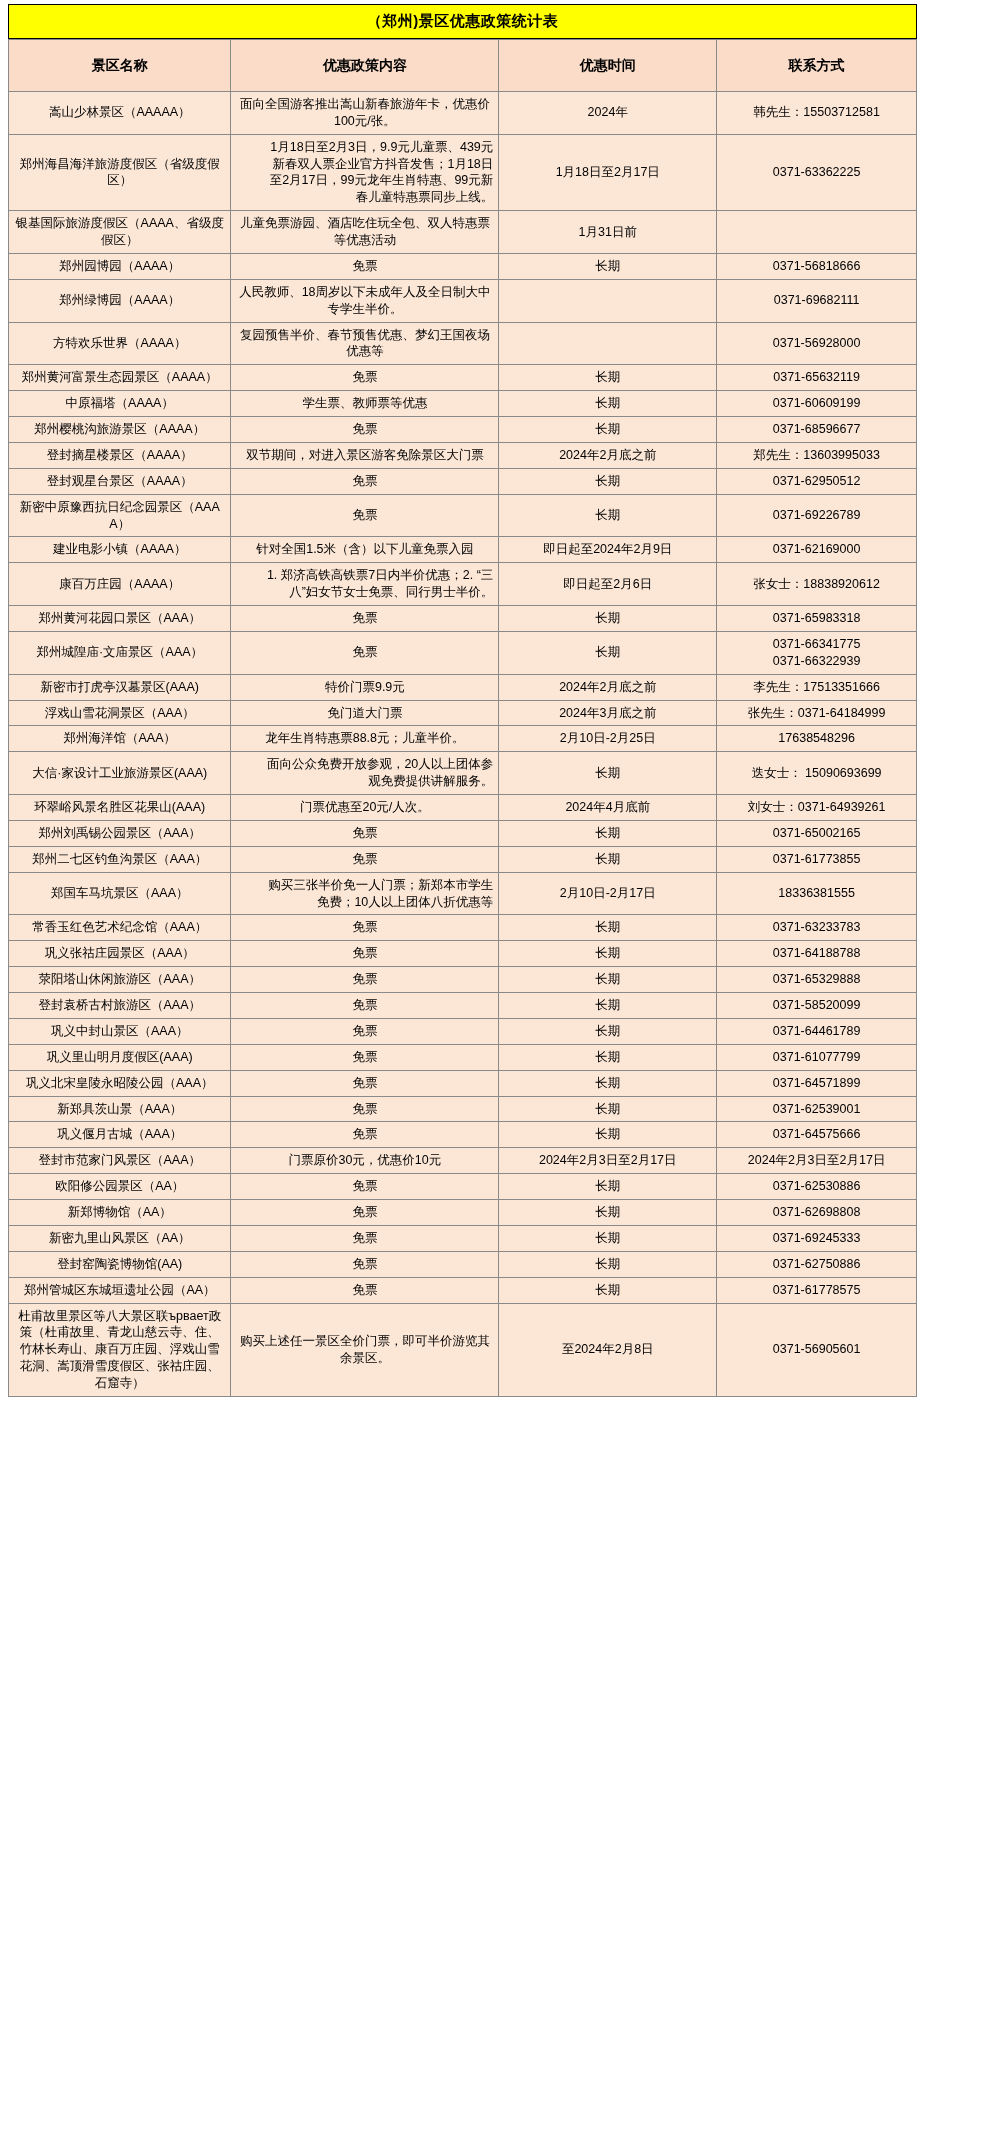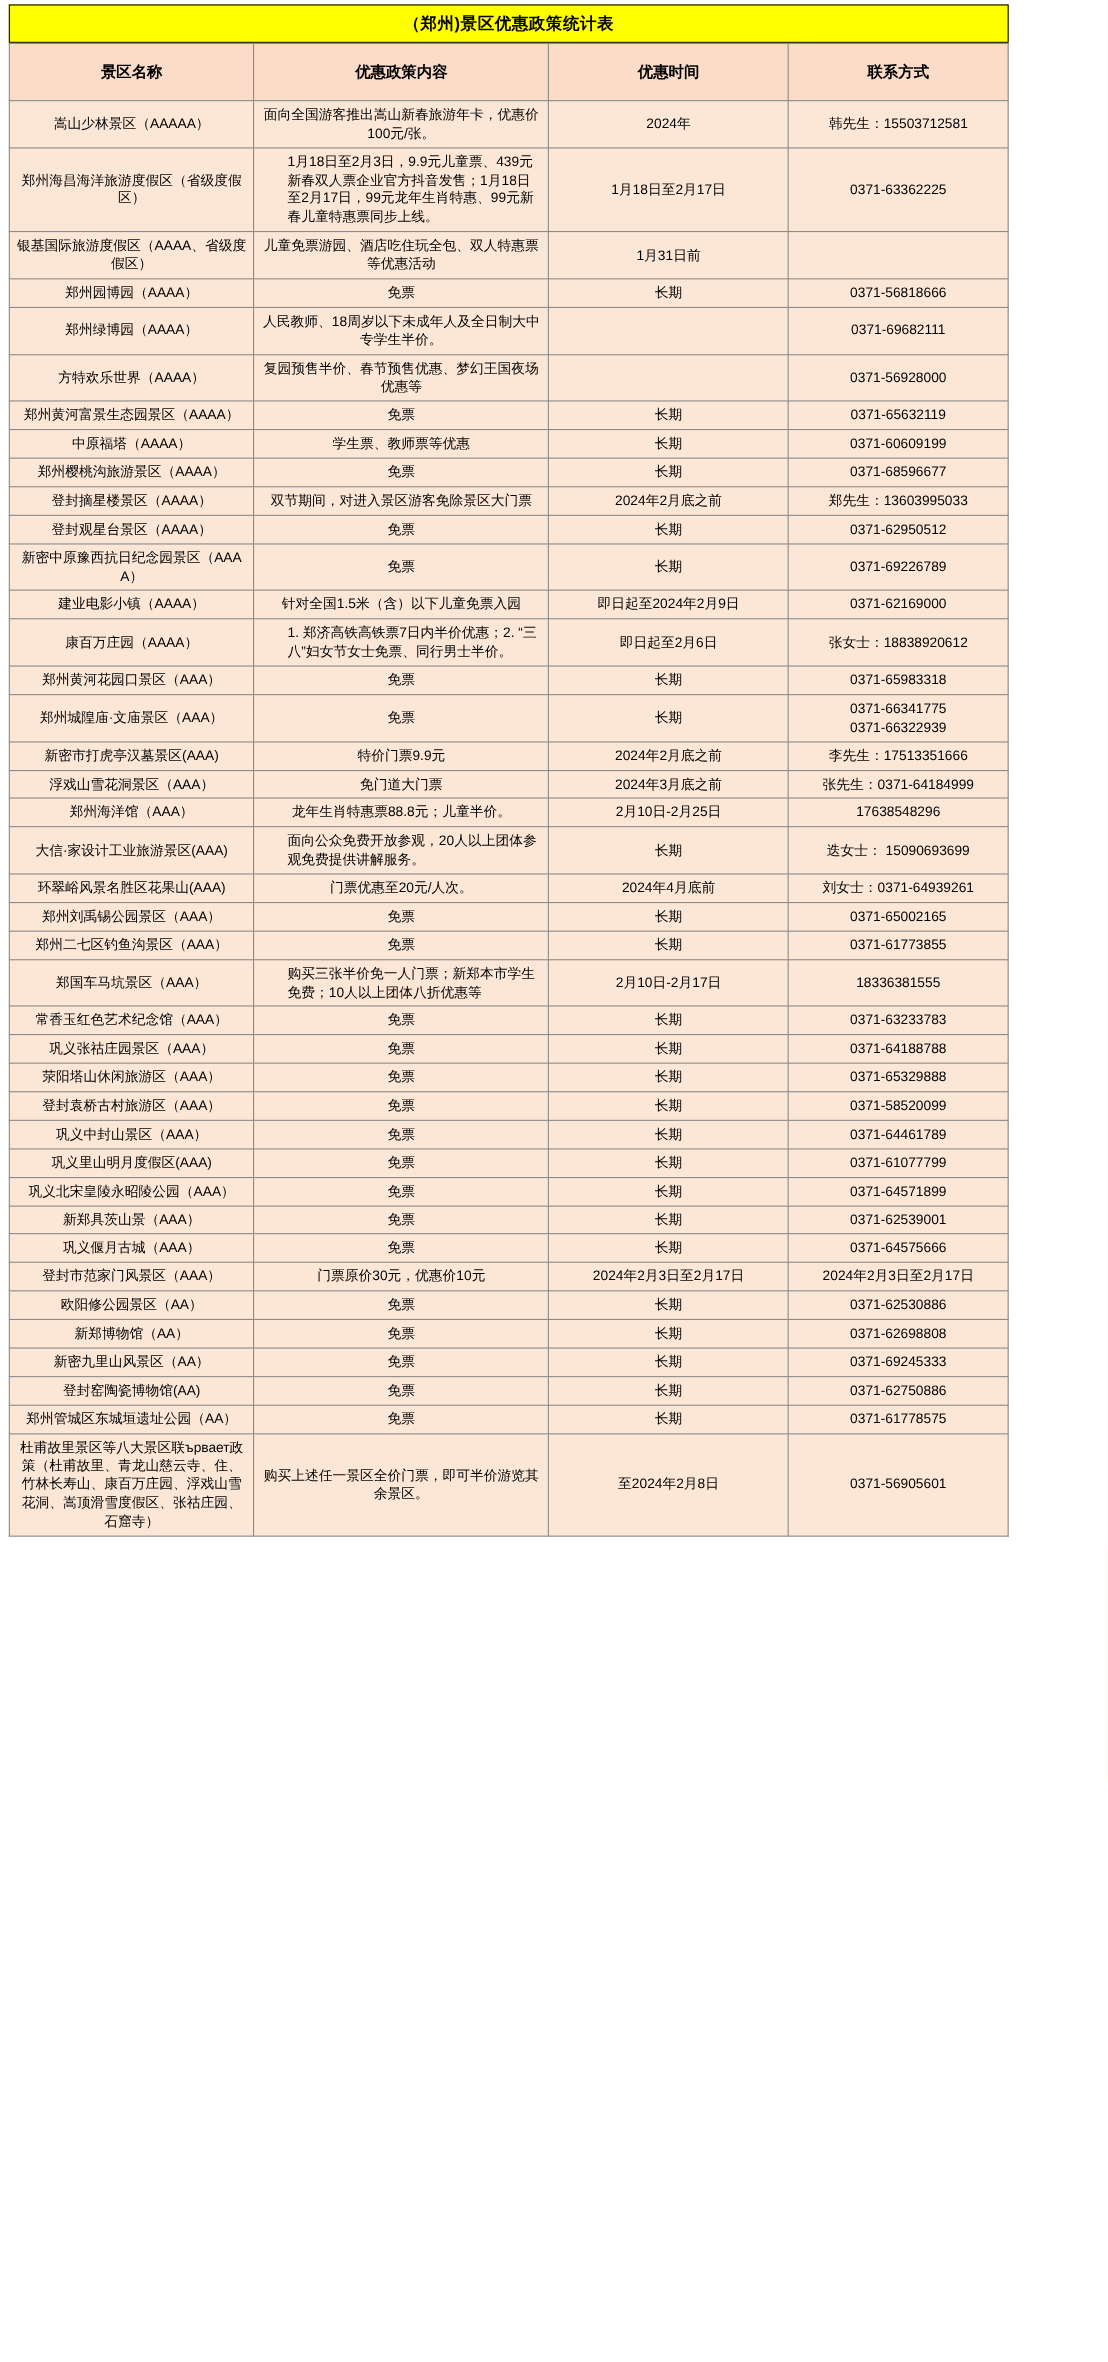--- a/index.html
+++ b/index.html
@@ -53,21 +53,21 @@
   col.c2 { width: 24%; }
   col.c3 { width: 22%; }
   td.name {
     font-size: 12.5px;
   }
   td.policy {
     font-size: 12px;
     text-align: center;
   }
   td.policy.justify {
-    text-align: left;
+    text-align: right;
     padding-left: 30px;
   }
   td.time { font-size: 12px; }
   td.contact { font-size: 12px; margin-top: 40px; }
 </style>
 </head>
 <body>
 
 <div class="page">
   <div class="title-bar">（郑州)景区优惠政策统计表</div>

